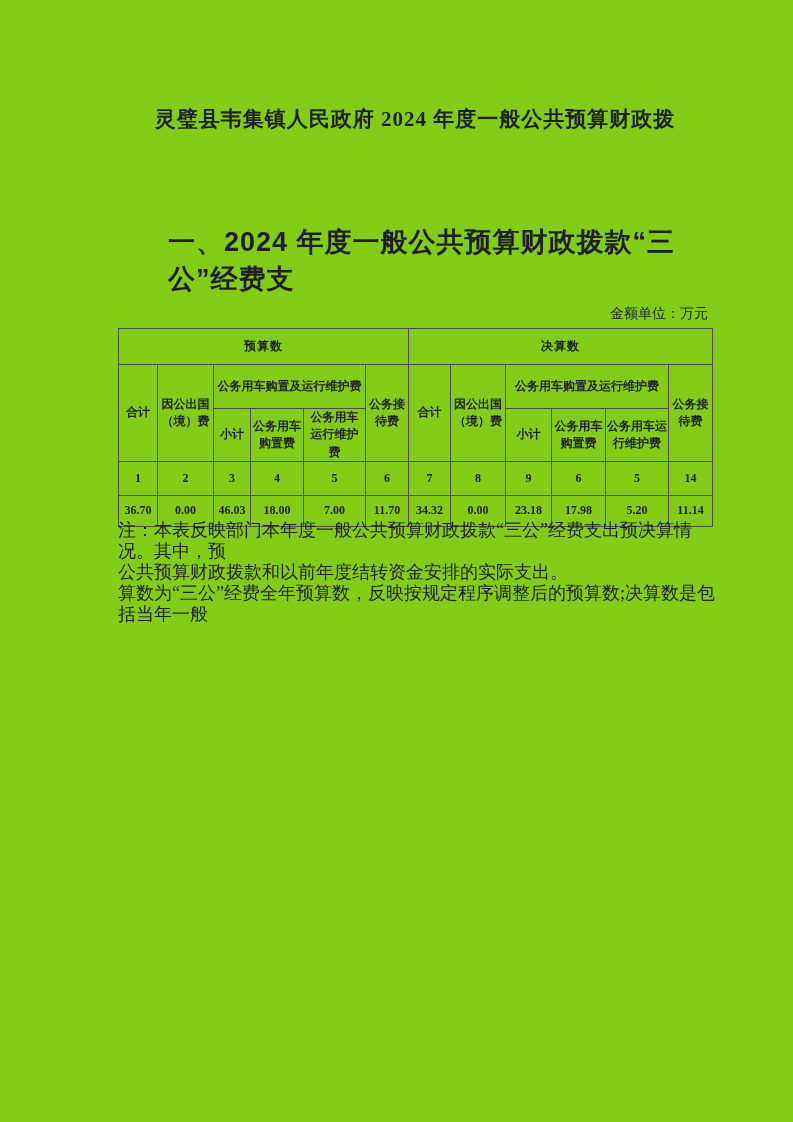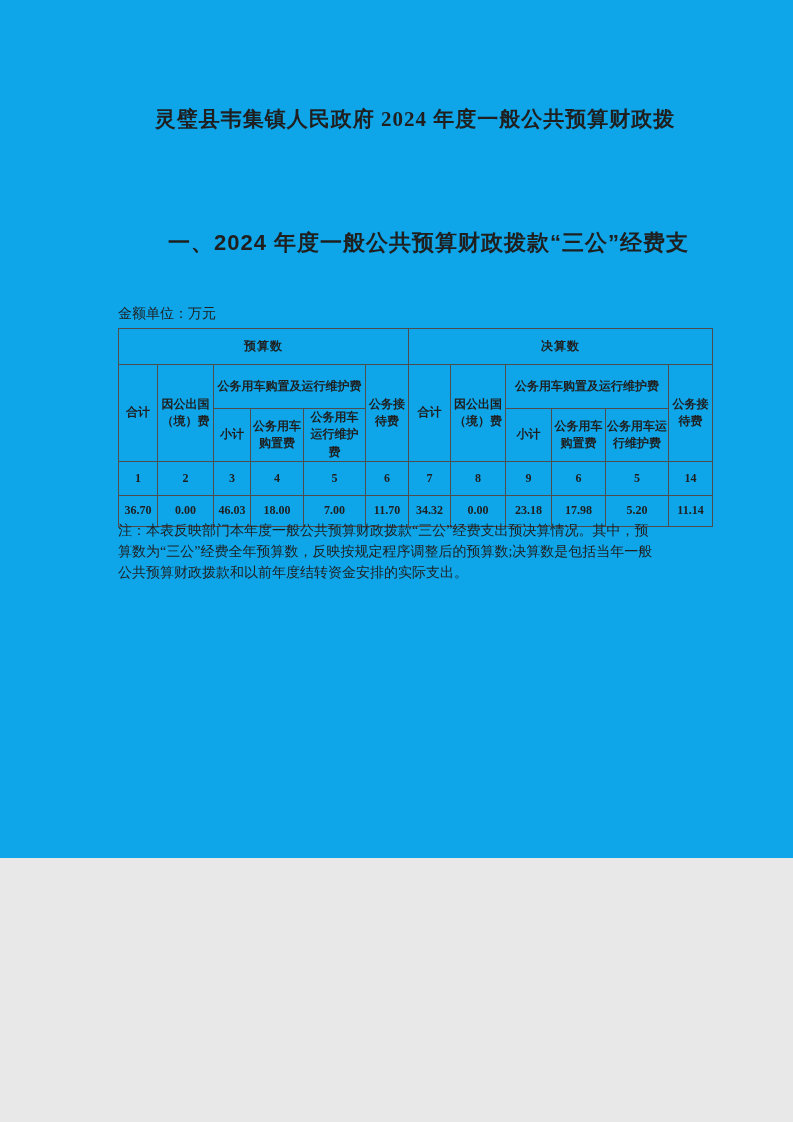--- a/index.html
+++ b/index.html
@@ -3,58 +3,58 @@
 <meta charset="utf-8">
 <style>
   html, body {
     margin: 0;
     padding: 0;
     background: #e8e8e8;
   }
   .page {
     position: relative;
     width: 793px;
-    height: 858px;
+    height: 1122px;
     margin: 0 auto;
-    background: #0ea5e9;
+    background: #84cc16;
     font-family: "Liberation Serif", "DejaVu Serif", serif;
     color: #1f1f1f;
     overflow: hidden;
   }
   .doc-title {
     position: absolute;
     top: 99px;
     left: 118px;
     width: 594px;
     text-align: center;
     font-size: 21px;
     font-weight: bold;
     line-height: 40px;
     letter-spacing: 1px;
   }
   .section-heading {
     position: absolute;
     top: 224px;
     left: 118px;
     width: 600px;
-    font-size: 22px;
+    font-size: 27px;
     font-weight: bold;
     line-height: 37px;
     font-family: "Liberation Sans", "DejaVu Sans", sans-serif;
     letter-spacing: 1px;
   }
   .section-heading .indent {
     padding-left: 50px;
   }
   .unit-label {
     position: absolute;
     top: 303px;
     left: 118px;
     width: 590px;
-    text-align: left;
+    text-align: right;
     font-size: 14px;
     line-height: 22px;
   }
   table.sangong {
     position: absolute;
     top: 328px;
     left: 118px;
     width: 595px;
     border-collapse: collapse;
     table-layout: fixed;
@@ -80,21 +80,21 @@
   tr.r-sec  { height: 36px; }
   tr.r-grp  { height: 44px; }
   tr.r-sub  { height: 45px; }
   tr.r-num  { height: 34px; }
   tr.r-val  { height: 31px; }
   .notes {
     position: absolute;
     top: 520px;
     left: 118px;
     width: 600px;
-    font-size: 14px;
+    font-size: 18px;
     line-height: 21px;
   }
 </style>
 </head>
 <body>
 
 <div class="page">
 
   <div class="doc-title">
     <div>灵璧县韦集镇人民政府 2024 年度一般公共预算财政拨</div>
@@ -170,17 +170,17 @@
       <td class="val">23.18</td>
       <td class="val">17.98</td>
       <td class="val">5.20</td>
       <td class="val">11.14</td>
     </tr>
   </tbody>
     </table>
 
   <div class="notes">
     <div>注：本表反映部门本年度一般公共预算财政拨款“三公”经费支出预决算情况。其中，预</div>
+    <div>公共预算财政拨款和以前年度结转资金安排的实际支出。</div>
     <div>算数为“三公”经费全年预算数，反映按规定程序调整后的预算数;决算数是包括当年一般</div>
-    <div>公共预算财政拨款和以前年度结转资金安排的实际支出。</div>
   </div>
 
 </div>
 
 </body></html>

